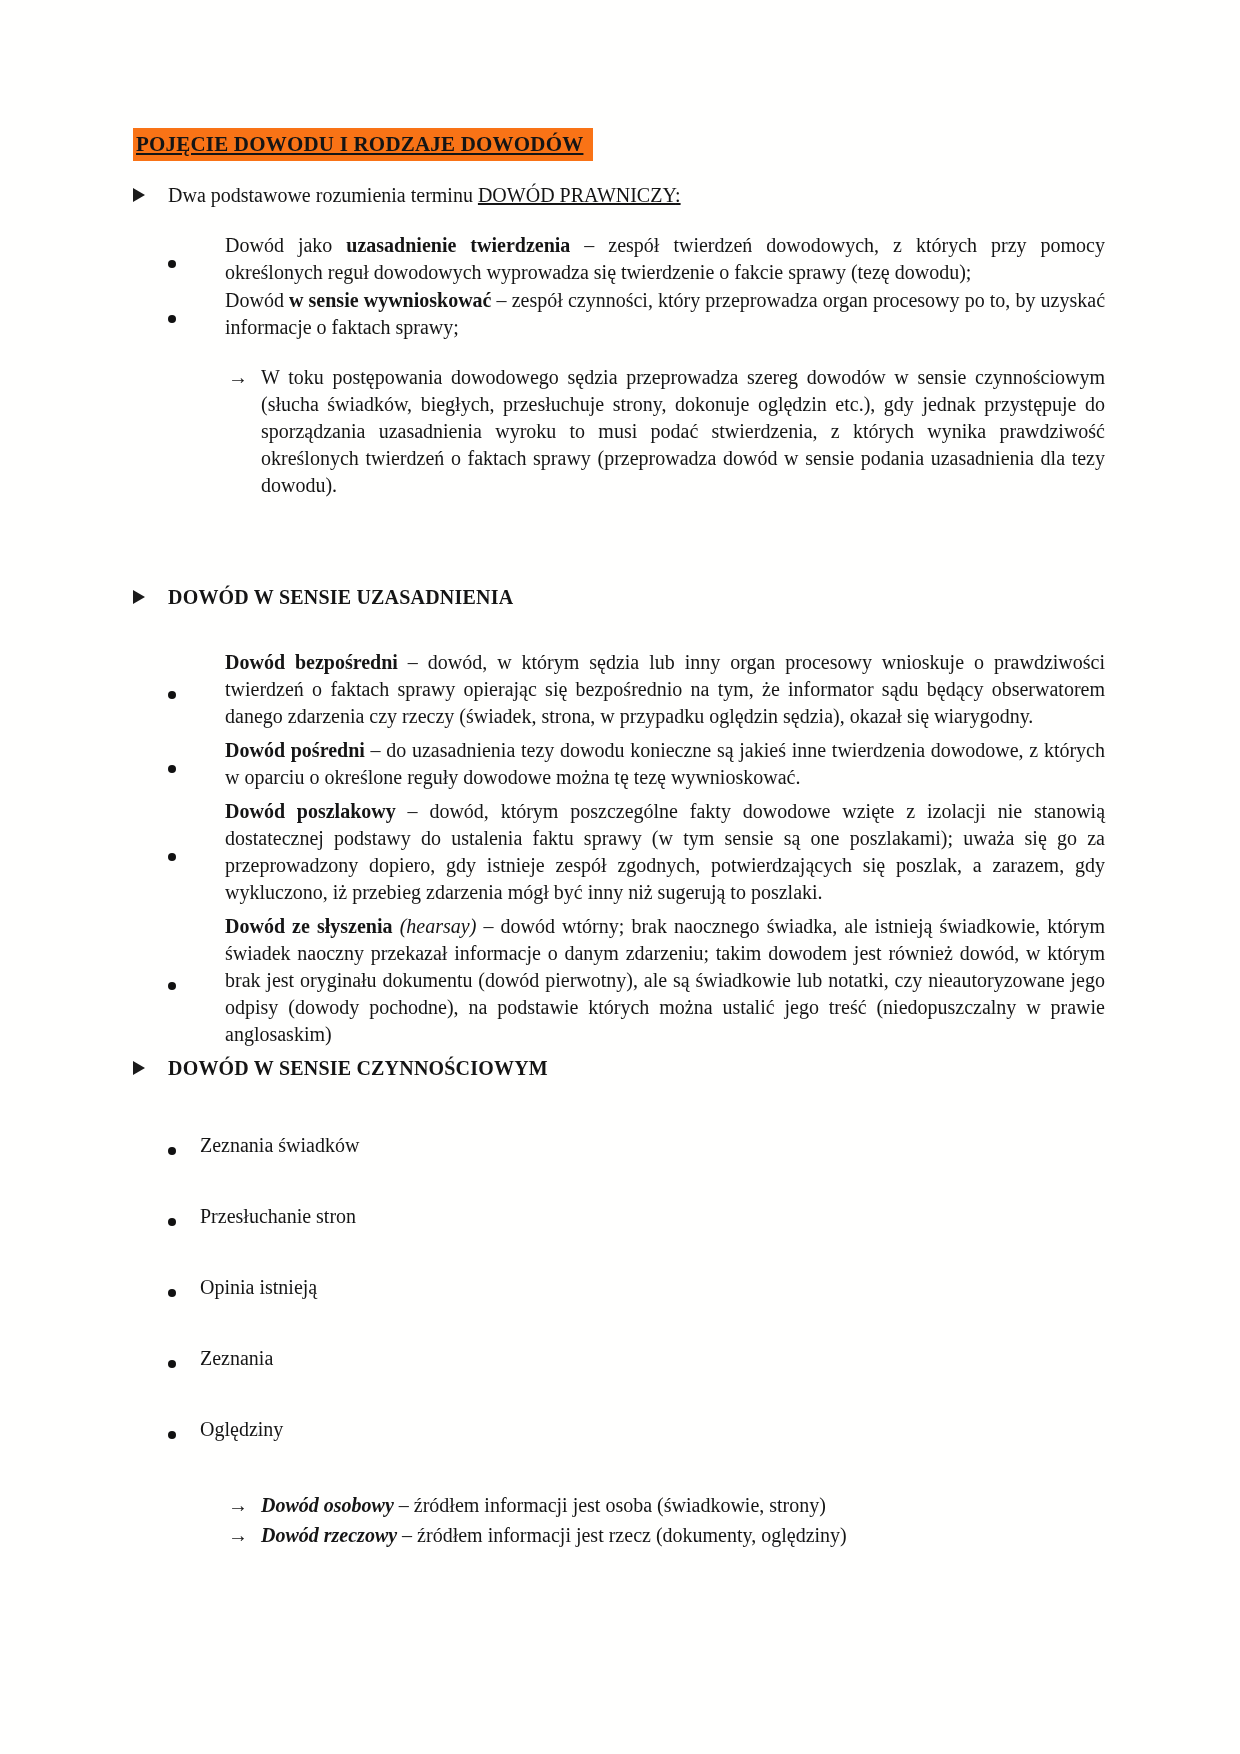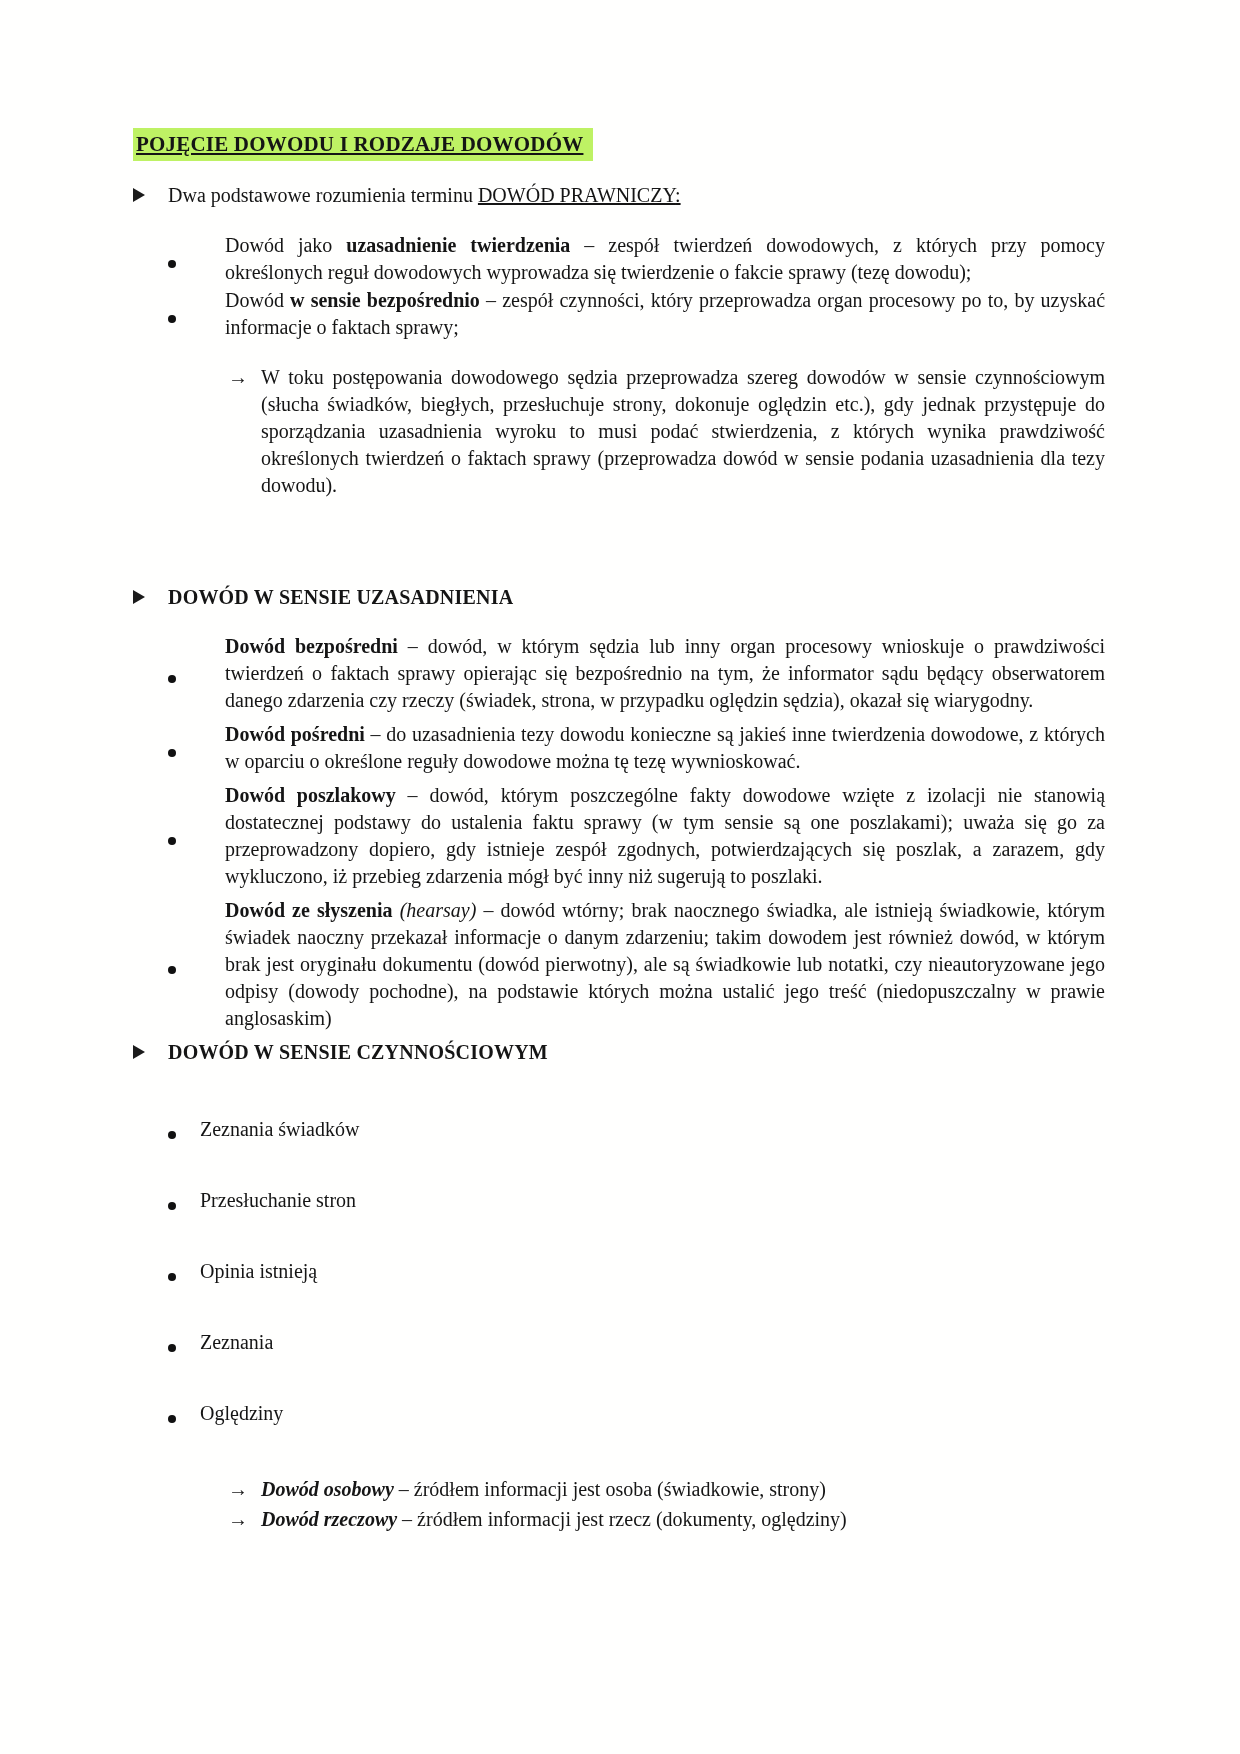--- a/index.html
+++ b/index.html
@@ -7,38 +7,38 @@
     width:1240px;height:1754px;
     font-family:"Liberation Serif","DejaVu Serif",serif;
     color:#151515;
     -webkit-font-smoothing:antialiased;
   }
   .page{width:1240px;height:1754px;overflow:hidden;background:#fffffe;}
   .content{margin-left:133px;width:972px;padding-top:131px;font-size:20px;line-height:27px;}
 
   
   .title{margin:0;font-size:21px;line-height:27px;font-weight:bold;}
-  .hl{background:#bef264;text-decoration:underline;padding:4px 10px 5px 3px;letter-spacing:.2px;}
+  .hl{background:#f97316;text-decoration:underline;padding:4px 10px 5px 3px;letter-spacing:.2px;}
 
   
   .arrow-row{display:flex;align-items:flex-start;}
   .marker-col{flex:0 0 35px;}
   .tri{display:inline-block;width:0;height:0;margin-top:6px;
        border-top:7px solid transparent;border-bottom:7px solid transparent;
        border-left:12px solid #1b1b1b;}
   .intro{margin-top:24px;}
   .heading{font-weight:bold;letter-spacing:.2px;}
   .h2{margin-top:85px;}
   .h3{}
   .u{text-decoration:underline;}
 
   
   ul.defs{list-style:none;margin:23px 0 0 35px;padding:0;}
   ul.defs li{display:flex;align-items:center;margin:0 0 1px 0;gap:25px;}
-  ul.defs2{margin-top:22px;}
+  ul.defs2{margin-top:38px;}
   ul.defs2 li{margin-bottom:7px;}
   .dot{flex:0 0 32px;}
   .dot::before{content:"";display:block;width:8px;height:8px;border-radius:50%;
                background:#111;margin-top:10px;}
   ul.defs p{margin:0;text-align:justify;flex:1;}
   b{font-weight:bold;}
   .bi{font-weight:normal;font-style:italic;}
 
   
   .note{display:flex;align-items:flex-start;margin:23px 0 0 95px;width:877px;}
@@ -69,21 +69,21 @@
       <span><span>Dwa podstawowe rozumienia terminu </span><span class="u"><span>DOWÓD PRAWNICZY</span><span>:</span></span></span>
     </div>
 
     <ul class="defs">
       <li>
         <span class="dot"></span>
         <p><span>Dowód jako </span><b>uzasadnienie twierdzenia</b><span> – zespół twierdzeń dowodowych, z których przy pomocy określonych reguł dowodowych wyprowadza się twierdzenie o fakcie sprawy (tezę dowodu);</span></p>
       </li>
       <li>
         <span class="dot"></span>
-        <p><span>Dowód </span><b>w sensie bezpośrednio</b><span> – zespół czynności, który przeprowadza organ procesowy po to, by uzyskać informacje o faktach sprawy;</span></p>
+        <p><span>Dowód </span><b>w sensie wywnioskować</b><span> – zespół czynności, który przeprowadza organ procesowy po to, by uzyskać informacje o faktach sprawy;</span></p>
       </li>
     </ul>
 
     <div class="note">
       <span class="arr">→</span>
       <p>W toku postępowania dowodowego sędzia przeprowadza szereg dowodów w sensie czynnościowym (słucha świadków, biegłych, przesłuchuje strony, dokonuje oględzin etc.), gdy jednak przystępuje do sporządzania uzasadnienia wyroku to musi podać stwierdzenia, z których wynika prawdziwość określonych twierdzeń o faktach sprawy (przeprowadza dowód w sensie podania uzasadnienia dla tezy dowodu).</p>
     </div>
 
     <div class="arrow-row heading h2">
       <span class="marker-col"><span class="tri"></span></span>

